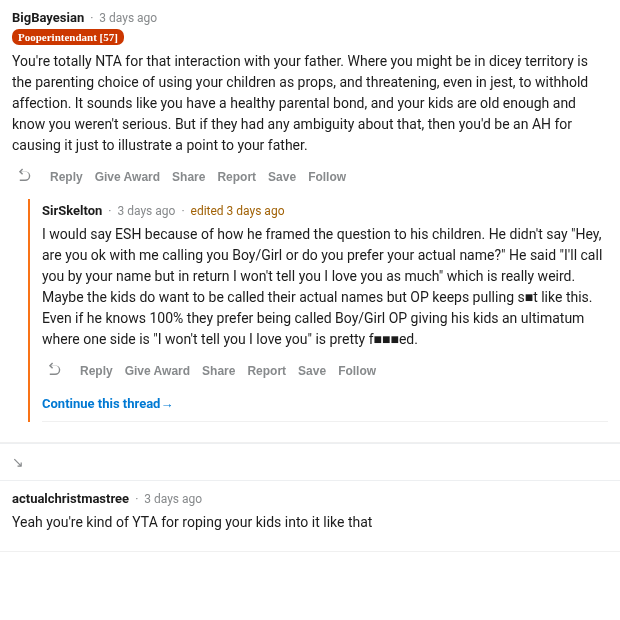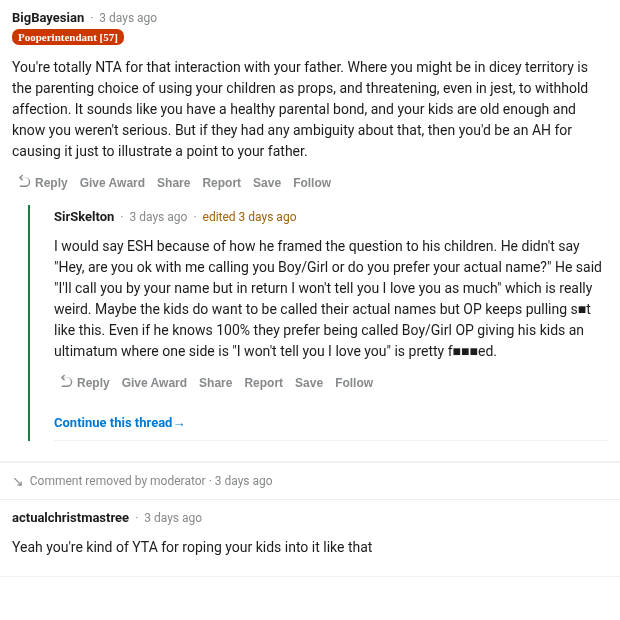--- a/index.html
+++ b/index.html
@@ -44,58 +44,58 @@
       font-weight: 700;
       padding: 2px 6px;
       border-radius: 7px;
       display: inline-block;
       font-family: Liberation Serif, serif;
     }
     .comment-body {
       font-size: 14px;
       line-height: 1.5;
       color: #1c1c1c;
-      margin: 12px 0 8px 0;
+      margin: 6px 0 8px 0;
     }
     .action-bar {
       display: flex;
       align-items: center;
       gap: 2px;
       flex-wrap: wrap;
     }
     .action-btn {
       background: none;
       border: none;
       cursor: pointer;
       font-size: 12px;
       font-weight: 700;
       color: #878a8c;
       padding: 4px 5px;
       border-radius: 2px;
       display: flex;
       align-items: center;
-      gap: 4px;
+      gap: 19px;
     }
     .nested {
       margin-left: 16px;
-      border-left: 2px solid #15803d;
-      padding-left: 24px;
+      border-left: 2px solid #f97316;
+      padding-left: 12px;
       margin-top: 10px;
       margin-bottom: 10px;
     }
     .continue-thread {
       color: #0079d3;
       font-size: 13px;
       font-weight: 700;
       cursor: pointer;
       text-decoration: none;
       display: inline-flex;
       align-items: center;
       gap: 0;
-      margin-top: 20px;
+      margin-top: 13px;
       margin-bottom: 6px;
     }
     .removed-comment {
       display: flex;
       align-items: center;
       gap: 6px;
       padding: 10px 12px;
       font-size: 12px;
       color: #878a8c;
     }
@@ -184,21 +184,20 @@
         <span>→</span>
       </a>
     </div>
   </div>
 </div>
 
 <hr class="separator">
 
 <div class="removed-comment">
   <span style="font-size:14px; transform: scaleX(-1); display:inline-block;">↙</span>
-  <span>Comment removed by moderator · 3 days ago</span>
 </div>
 
 <hr class="separator">
 
 <div class="comment">
   <div class="comment-header">
     <span class="username">actualchristmastree</span>
     <span class="timestamp">·</span>
     <span class="timestamp">3 days ago</span>
   </div>

